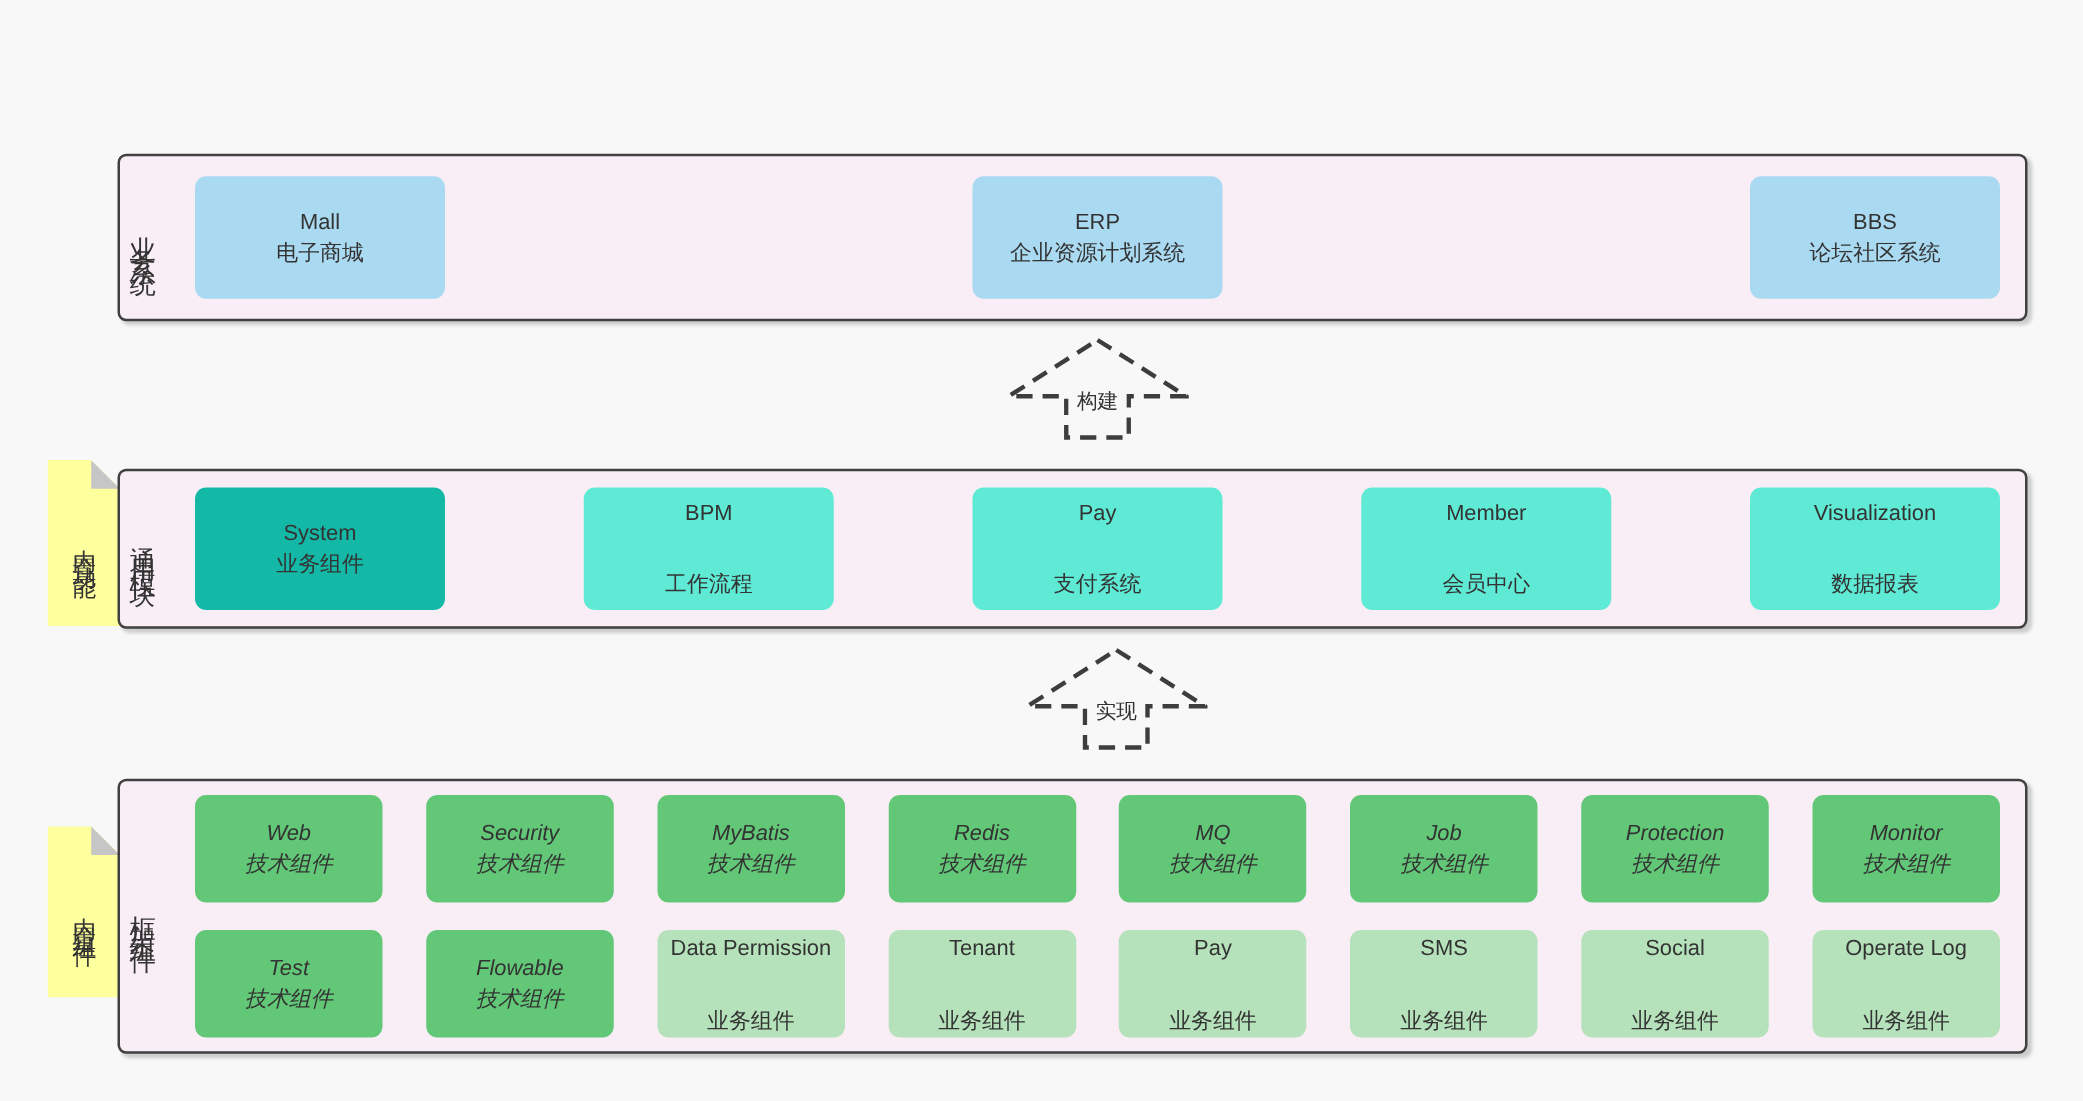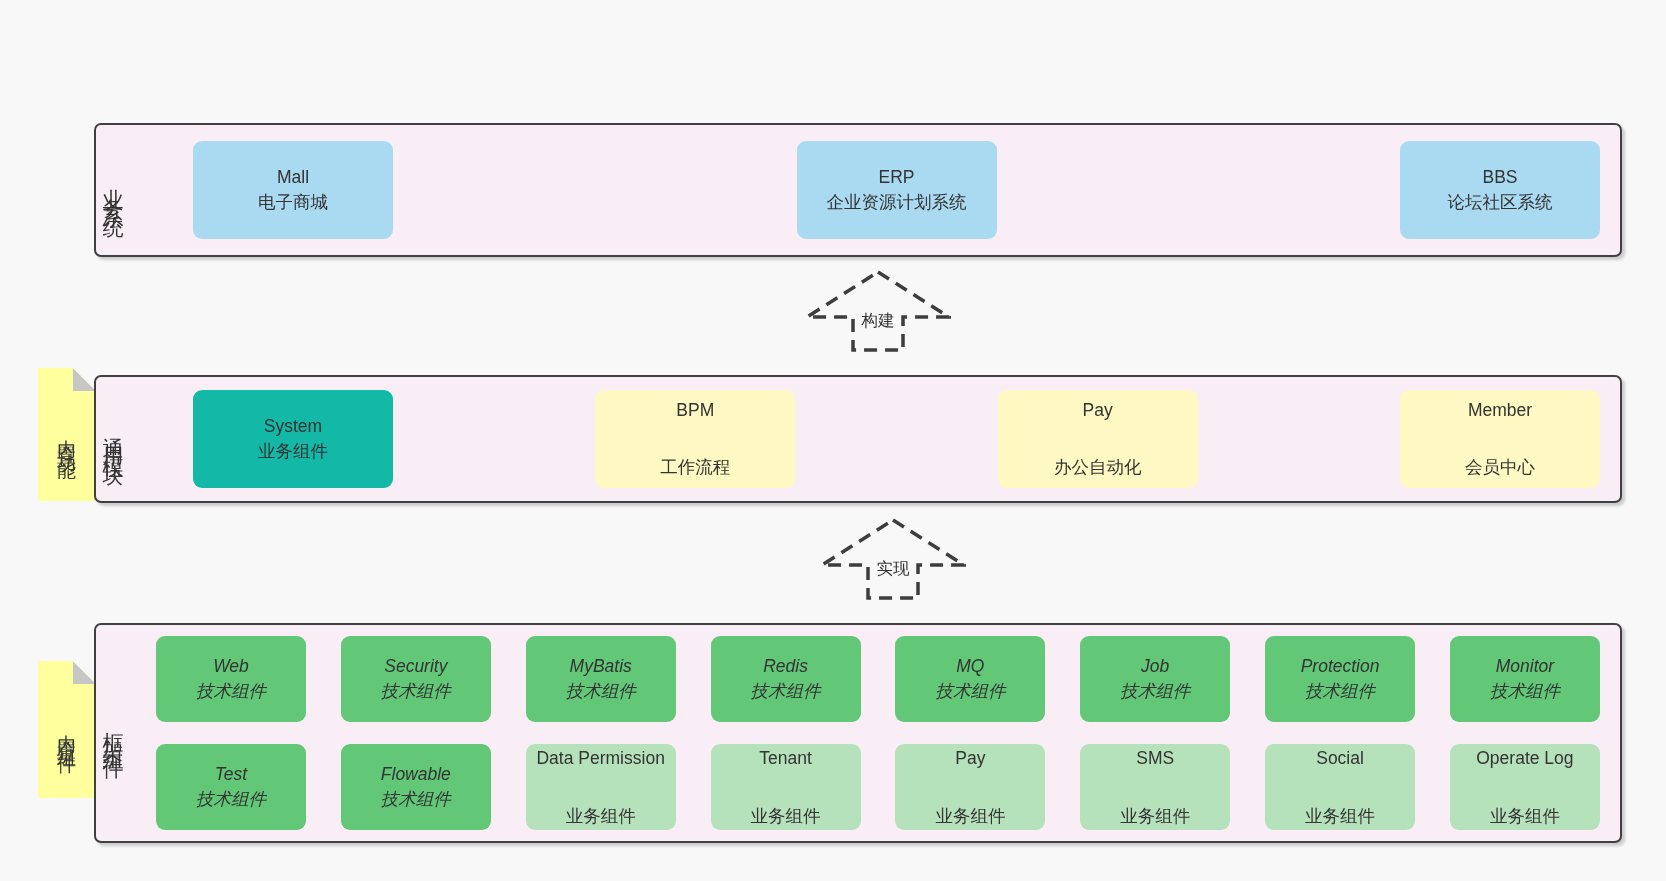--- a/index.html
+++ b/index.html
@@ -34,24 +34,24 @@
     grid-template-rows:86px 86px;row-gap:22px;
     justify-content:space-between;align-content:center;
   }
   
   .box{
     border-radius:9px;display:flex;flex-direction:column;
     justify-content:center;align-items:center;text-align:center;
     font-size:17.5px;line-height:1.42;color:#333;
     padding:0 10px;box-sizing:border-box;
   }
-  .box.wide{flex:0 0 200px;height:98px;margin-left:37px;}
+  .box.wide{flex:0 0 200px;height:98px;}
   .box.blue{background:#aadaf2;}
   .box.red{background:#14b8a6;}
-  .box.pink{background:#fef9c3;gap:32px;}
+  .box.pink{background:#5eead4;gap:32px;}
   .box.green{background:#62c878;font-style:italic;}
   .box.lightgreen{background:#b5e2ba;gap:33px;}
   
   .sticky{
     position:absolute;left:38px;width:58px;background:#feff9d;z-index:1;
     clip-path:polygon(0 0,calc(100% - 23px) 0,100% 23px,100% 100%,0 100%);
   }
   #sticky-modules{top:368px;height:133px;}
   #sticky-components{top:661px;height:137px;}
   .sticky .fold{
@@ -115,25 +115,29 @@
     <div class="box wide red">
       <div>System</div>
       <div>业务组件</div>
     </div>
     <div class="box wide pink">
       <div>BPM</div>
       <div>工作流程</div>
     </div>
     <div class="box wide pink">
       <div>Pay</div>
-      <div>办公自动化</div>
+      <div>支付系统</div>
     </div>
     <div class="box wide pink">
       <div>Member</div>
       <div>会员中心</div>
+    </div>
+    <div class="box wide pink">
+      <div>Visualization</div>
+      <div>数据报表</div>
     </div>
   </div>
 </div>
 
 <svg class="arrow" id="arrow-implement" viewBox="0 0 146 82">
   <path d="M73 2 L144 47 L98 47 L98 80 L48 80 L48 47 L2 47 Z"></path>
   <rect x="50" y="37" width="46" height="25"></rect>
   <text x="73" y="56">实现</text>
 </svg>
 

